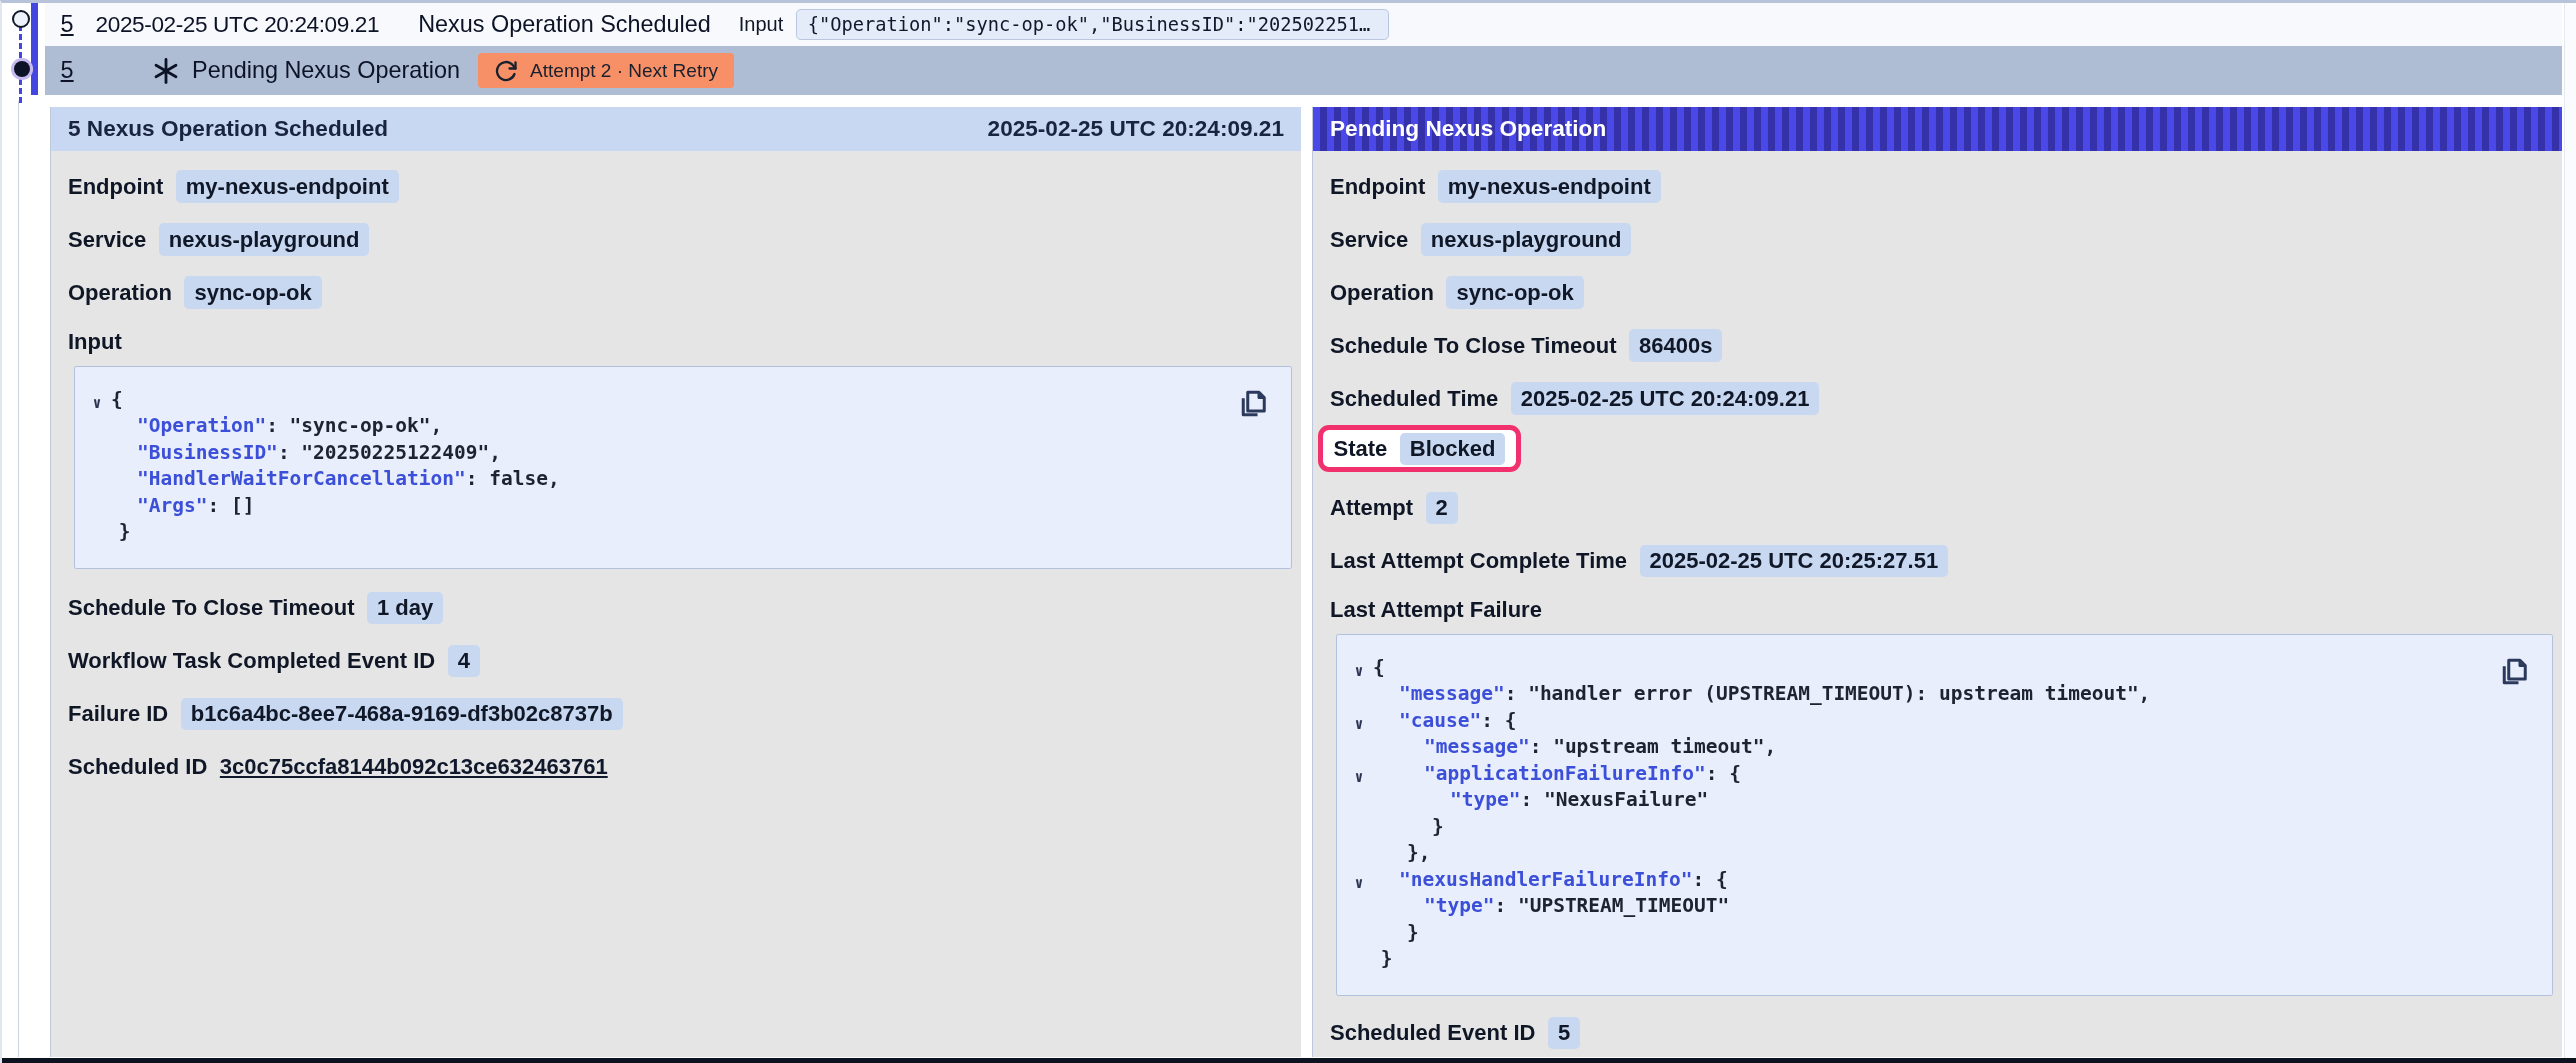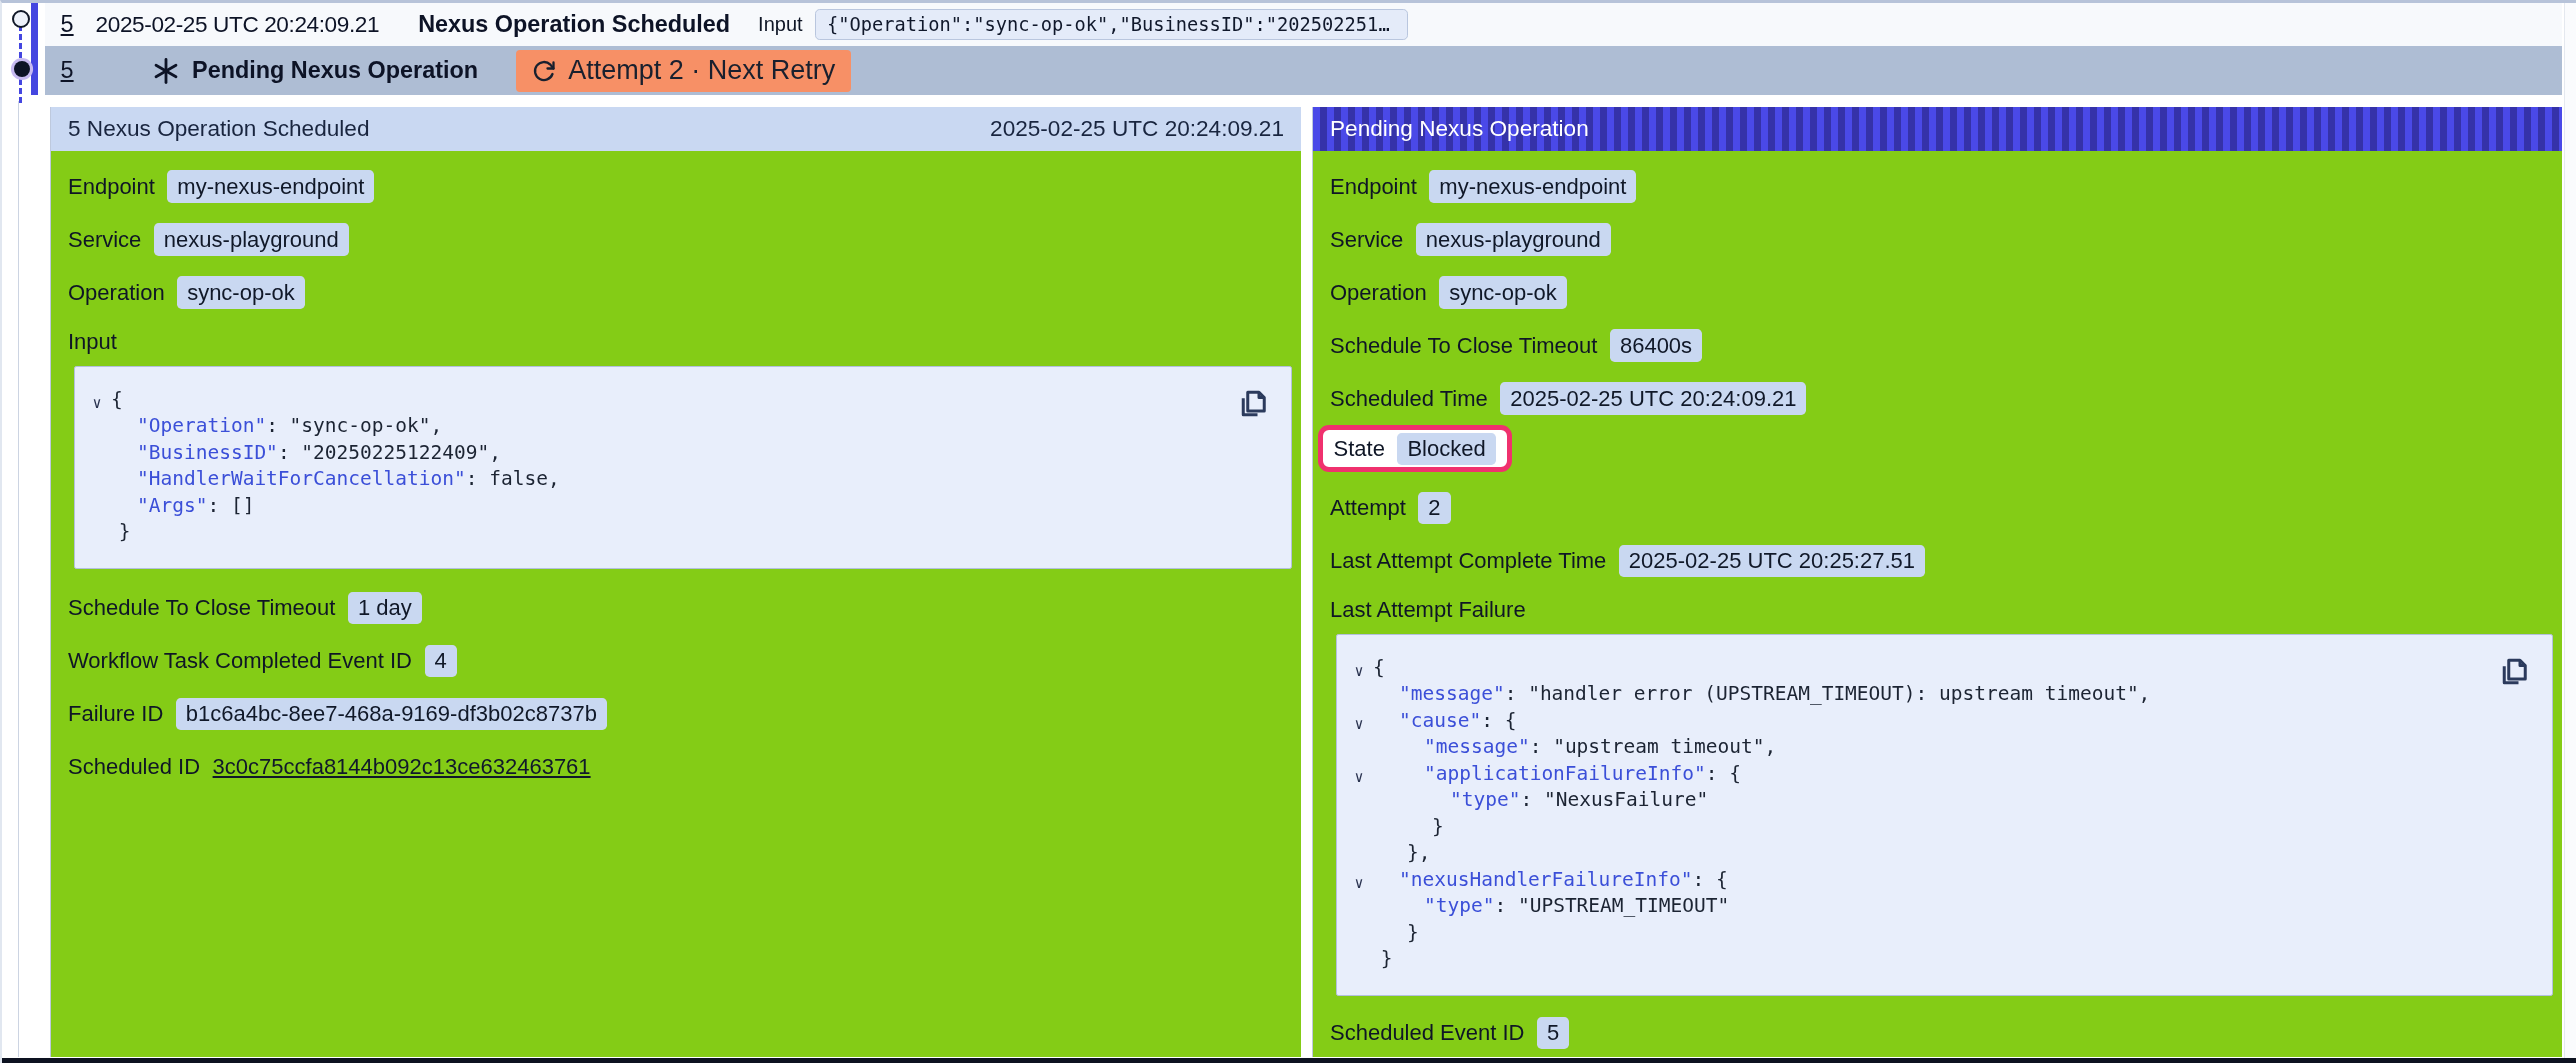--- a/index.html
+++ b/index.html
@@ -21,32 +21,32 @@
     border-radius:50%; background:#eef2fa; border:2.3px solid #111827; z-index:2; }
   .tl-circle-filled { position:absolute; left:11.7px; top:58px; width:16.4px; height:16.4px;
     border-radius:50%; background:#0d1326; box-shadow:0 0 0 3.1px #c7baf1; z-index:2; }
   .content-left-border { position:absolute; left:15.6px; top:98px; bottom:6.2px; width:1.6px; background:#ccd4e2; }
   
   .row { position:absolute; left:43px; right:14px; display:flex; align-items:center; }
   .row-1 { top:0; height:43px; background:#f7f9fc; }
   .row-2 { top:43px; height:49px; background:#aebdd4; }
   .row-id { font-size:23.4px; color:#0d1326; text-decoration:underline; margin-left:15.6px; }
   .row-ts { font-size:22.6px; margin-left:22px; color:#0d1326; letter-spacing:-0.4px; }
-  .row-title { font-size:23.4px; font-weight:700; color:#0d1326;text-align:center; }
+  .row-title { font-size:23.4px; font-weight:400; color:#0d1326;text-align:center; }
   .row-1 .row-title { margin-left:39px; }
   .input-label { font-size:20px; margin-left:28px; color:#0f1626; }
   .input-preview { margin-left:12.5px; max-width:593px; overflow:hidden; white-space:nowrap;
     text-overflow:ellipsis; background:#e4ebf9; border:1.6px solid #b9c6de; border-radius:4.7px;
     padding:3.9px 11px; font-family:"DejaVu Sans Mono", monospace; font-size:18.7px; color:#10182b; }
   .asterisk { margin-left:78px; margin-right:12.5px; display:flex; }
-  .retry-badge { margin-left:38px; display:flex; align-items:center; gap:12.5px;
-    background:#f79066; border-radius:3.9px; padding:5.5px 15.6px; font-size:27px; color:#19202e; }
+  .retry-badge { margin-left:18px; display:flex; align-items:center; gap:12.5px;
+    background:#f79066; border-radius:3.9px; padding:5.5px 15.6px; font-size:19px; color:#19202e; }
   
   .panels { position:absolute; left:48px; top:104px; right:14px; bottom:6.2px; display:flex; gap:11px; }
-  .panel { background:#84cc16; border-left:1.6px solid #bec9dd; overflow:hidden; }
+  .panel { background:#e5e5e5; border-left:1.6px solid #bec9dd; overflow:hidden;font-weight:bold; }
   .panel-left { width:1251px; flex:none; }
   .panel-right { flex:1; }
   .panel-header { height:44px; display:flex; align-items:center; justify-content:space-between;
     padding:0 17px; font-size:22.6px; }
   .panel-header.plain { background:#c9d8f2; color:#19253f; }
   .panel-header.striped {
     background:repeating-linear-gradient(90deg,#4a49e8 0 7px,#3532a9 7px 14px);
     color:#ffffff; justify-content:flex-start; }
   .panel-body { padding:0 0 0 17px; }
   .field { display:flex; align-items:center; margin-top:18px; height:35px; font-size:22px; color:#0f1626; }

